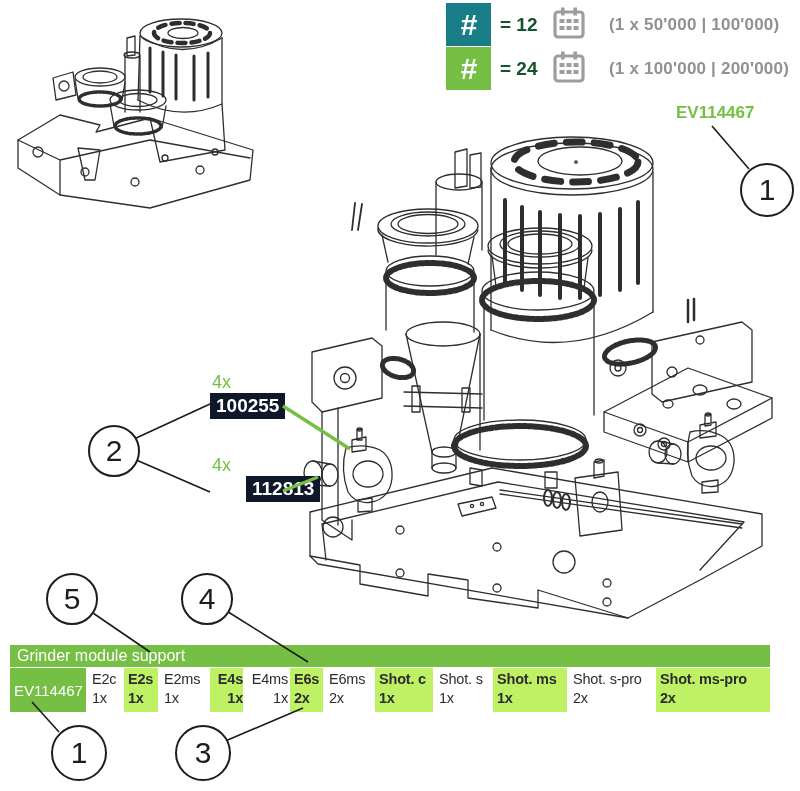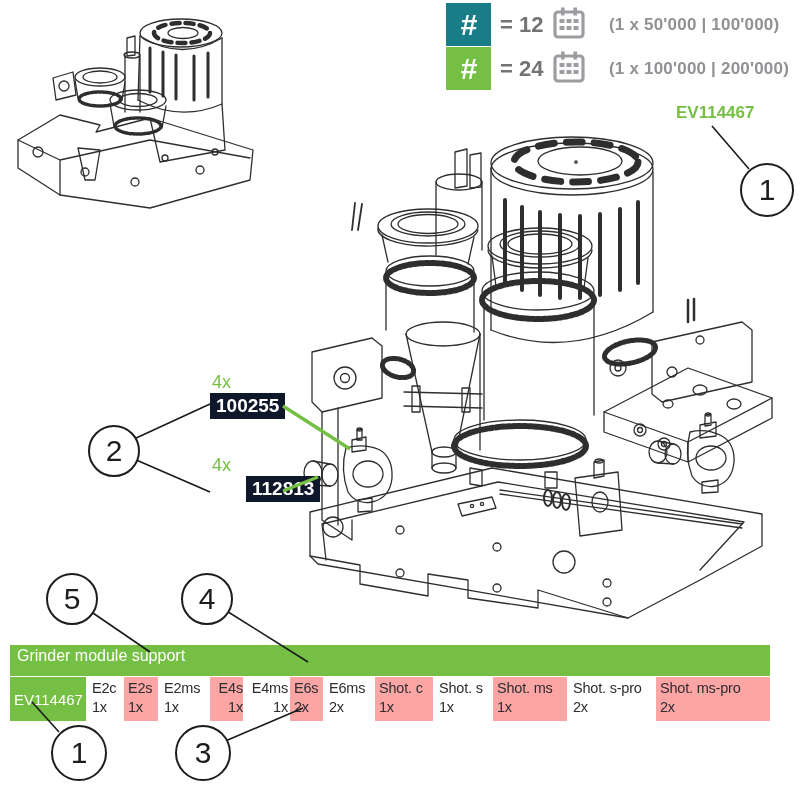--- a/index.html
+++ b/index.html
@@ -4,42 +4,42 @@
 <style>
   html,body{margin:0;padding:0;background:#fff;}
   .canvas{position:relative;width:800px;height:791px;background:#fff;overflow:hidden;
           font-family:"Liberation Sans",sans-serif;}
   
   .legend-row{position:absolute;display:flex;align-items:center;}
   .hash-badge{width:45px;height:43px;display:flex;align-items:center;justify-content:center;
               color:#fff;font-size:30px;font-weight:700;font-style:italic;}
   .badge-teal{background:#197d88;}
   .badge-green{background:#74bf44;}
-  .legend-equals{margin-left:9px;font-size:22px;font-weight:700;color:#737373;width:46px;}
+  .legend-equals{margin-left:9px;font-size:19px;font-weight:700;color:#14532d;width:46px;}
   .legend-cal{margin-left:6px;}
   .legend-cycles{margin-left:23px;font-size:17px;font-weight:700;color:#8f9194;letter-spacing:.2px;}
   
   .ref-code{position:absolute;left:676px;top:103px;font-size:17px;font-weight:700;color:#74bf44;}
   .qty-label{position:absolute;font-size:18px;font-weight:400;color:#74bf44;}
   .part-box{position:absolute;background:#0f172a;color:#fff;font-size:19px;font-weight:700;
             padding:2px 6px 3px 6px;line-height:21px;}
   
   .callout{position:absolute;border:2.5px solid #1d1d1d;border-radius:50%;background:#fff;
            display:flex;align-items:center;justify-content:center;color:#1d1d1d;
            font-size:30px;font-weight:500;z-index:6;}
   
   .parts-table{position:absolute;left:10px;top:645px;width:760px;z-index:2;}
-  .pt-title{height:31px;line-height:21px;background:#74bf44;color:#fff;font-size:16px;
+  .pt-title{height:22px;line-height:21px;background:#74bf44;color:#fff;font-size:16px;
             padding-left:7px;box-sizing:border-box;}
   .pt-row{display:flex;gap:2px;margin-top:1px;height:44px;}
   .pt-head{width:76px;background:#74bf44;color:#fff;font-size:15px;display:flex;
            align-items:center;padding-left:4px;box-sizing:border-box;flex:0 0 auto;}
   .pt-cell{background:#fff;color:#2d2d2f;font-size:14.5px;line-height:19px;letter-spacing:-0.2px;
            padding:2px 0 0 4px;box-sizing:border-box;flex:0 0 auto;}
-  .pt-cell.gray{background:#fca5a5;}
+  .pt-cell.gray{background:#bef264;font-weight:bold;}
   .pt-cell div{white-space:nowrap;}
   svg.layer{position:absolute;left:0;top:0;pointer-events:none;}
   #art{z-index:0;}
   #leaders{z-index:5;}
 </style>
 </head>
 <body>
 
 <div class="canvas">
 

